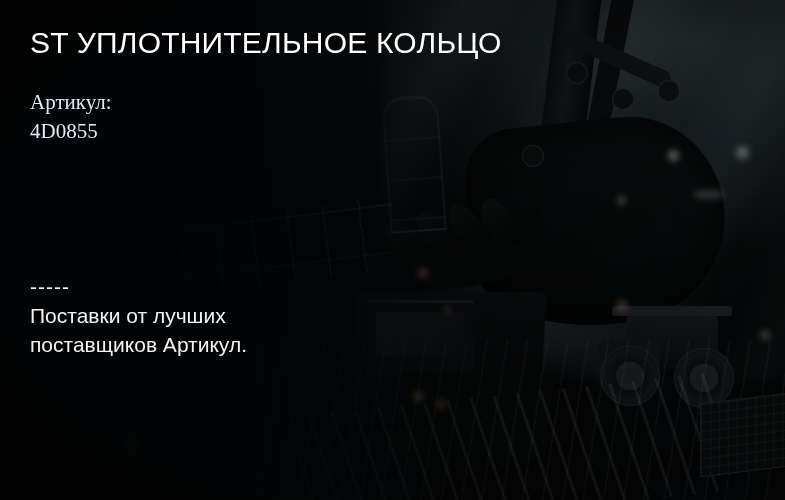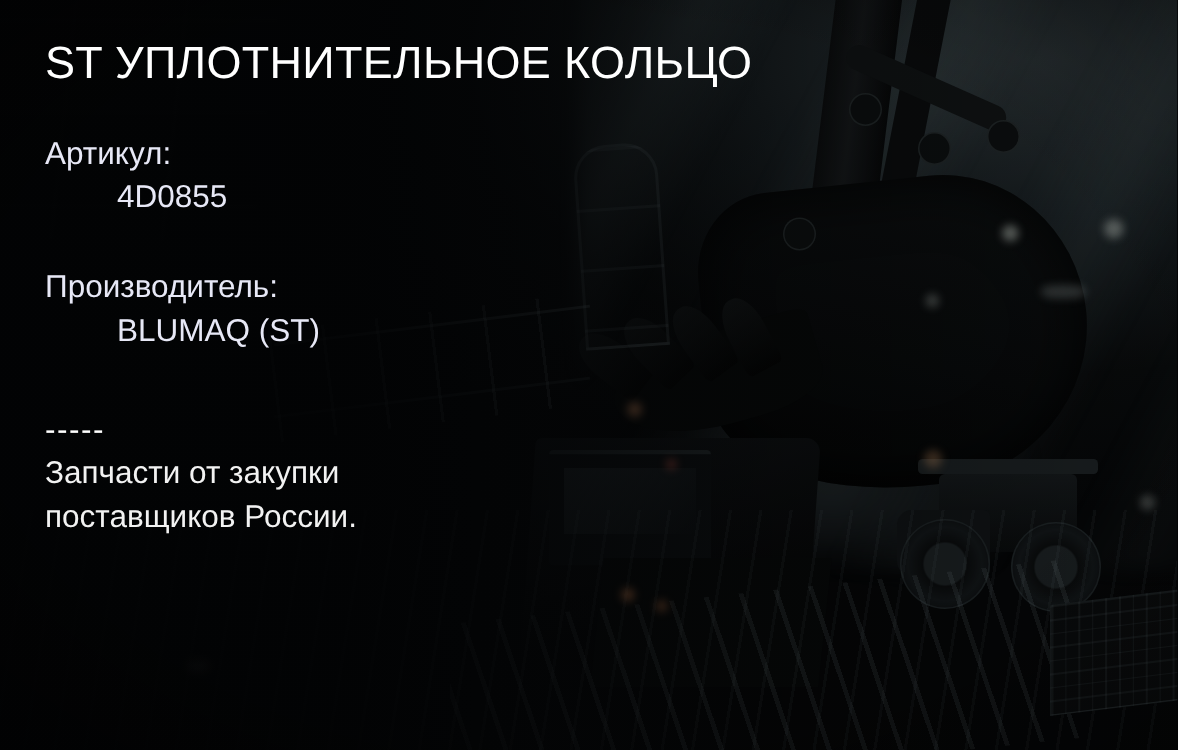--- a/index.html
+++ b/index.html
@@ -370,25 +370,25 @@
 
   .field {
     position: absolute;
     left: 30px;
     color: #e7e8f6;
     font-size: 21px;
     line-height: 29px;
     font-weight: 400;
     white-space: nowrap;
   }
-  .field.article { top: 88px; }
+  .field.article { top: 88px; font-family: Liberation Serif, serif; }
   .field.maker   { top: 177px; }
 
   .field .label { display: block; }
-  .field .value { display: block; margin-left: 48px; }
+  .field .value { display: block; }
 
   .promo {
     position: absolute;
     left: 30px;
     top: 272px;
     color: #f2f2f2;
     font-size: 21px;
     line-height: 29px;
     font-weight: 400;
     white-space: nowrap;
@@ -467,25 +467,21 @@
 
   <div class="content">
 
     <div class="title">ST УПЛОТНИТЕЛЬНОЕ КОЛЬЦО</div>
 
     <div class="field article">
       <span class="label">Артикул:</span>
       <span class="value">4D0855</span>
     </div>
 
-    <div class="field maker">
-      <span class="label">Производитель:</span>
-      <span class="value">BLUMAQ (ST)</span>
-    </div>
 
     <div class="promo">
       <span class="sep">-----</span>
-      <span class="ln">Запчасти от закупки</span>
-      <span class="ln">поставщиков России.</span>
+      <span class="ln">Поставки от лучших</span>
+      <span class="ln">поставщиков Артикул.</span>
     </div>
 
   </div>
 </div>
 
 </body></html>

